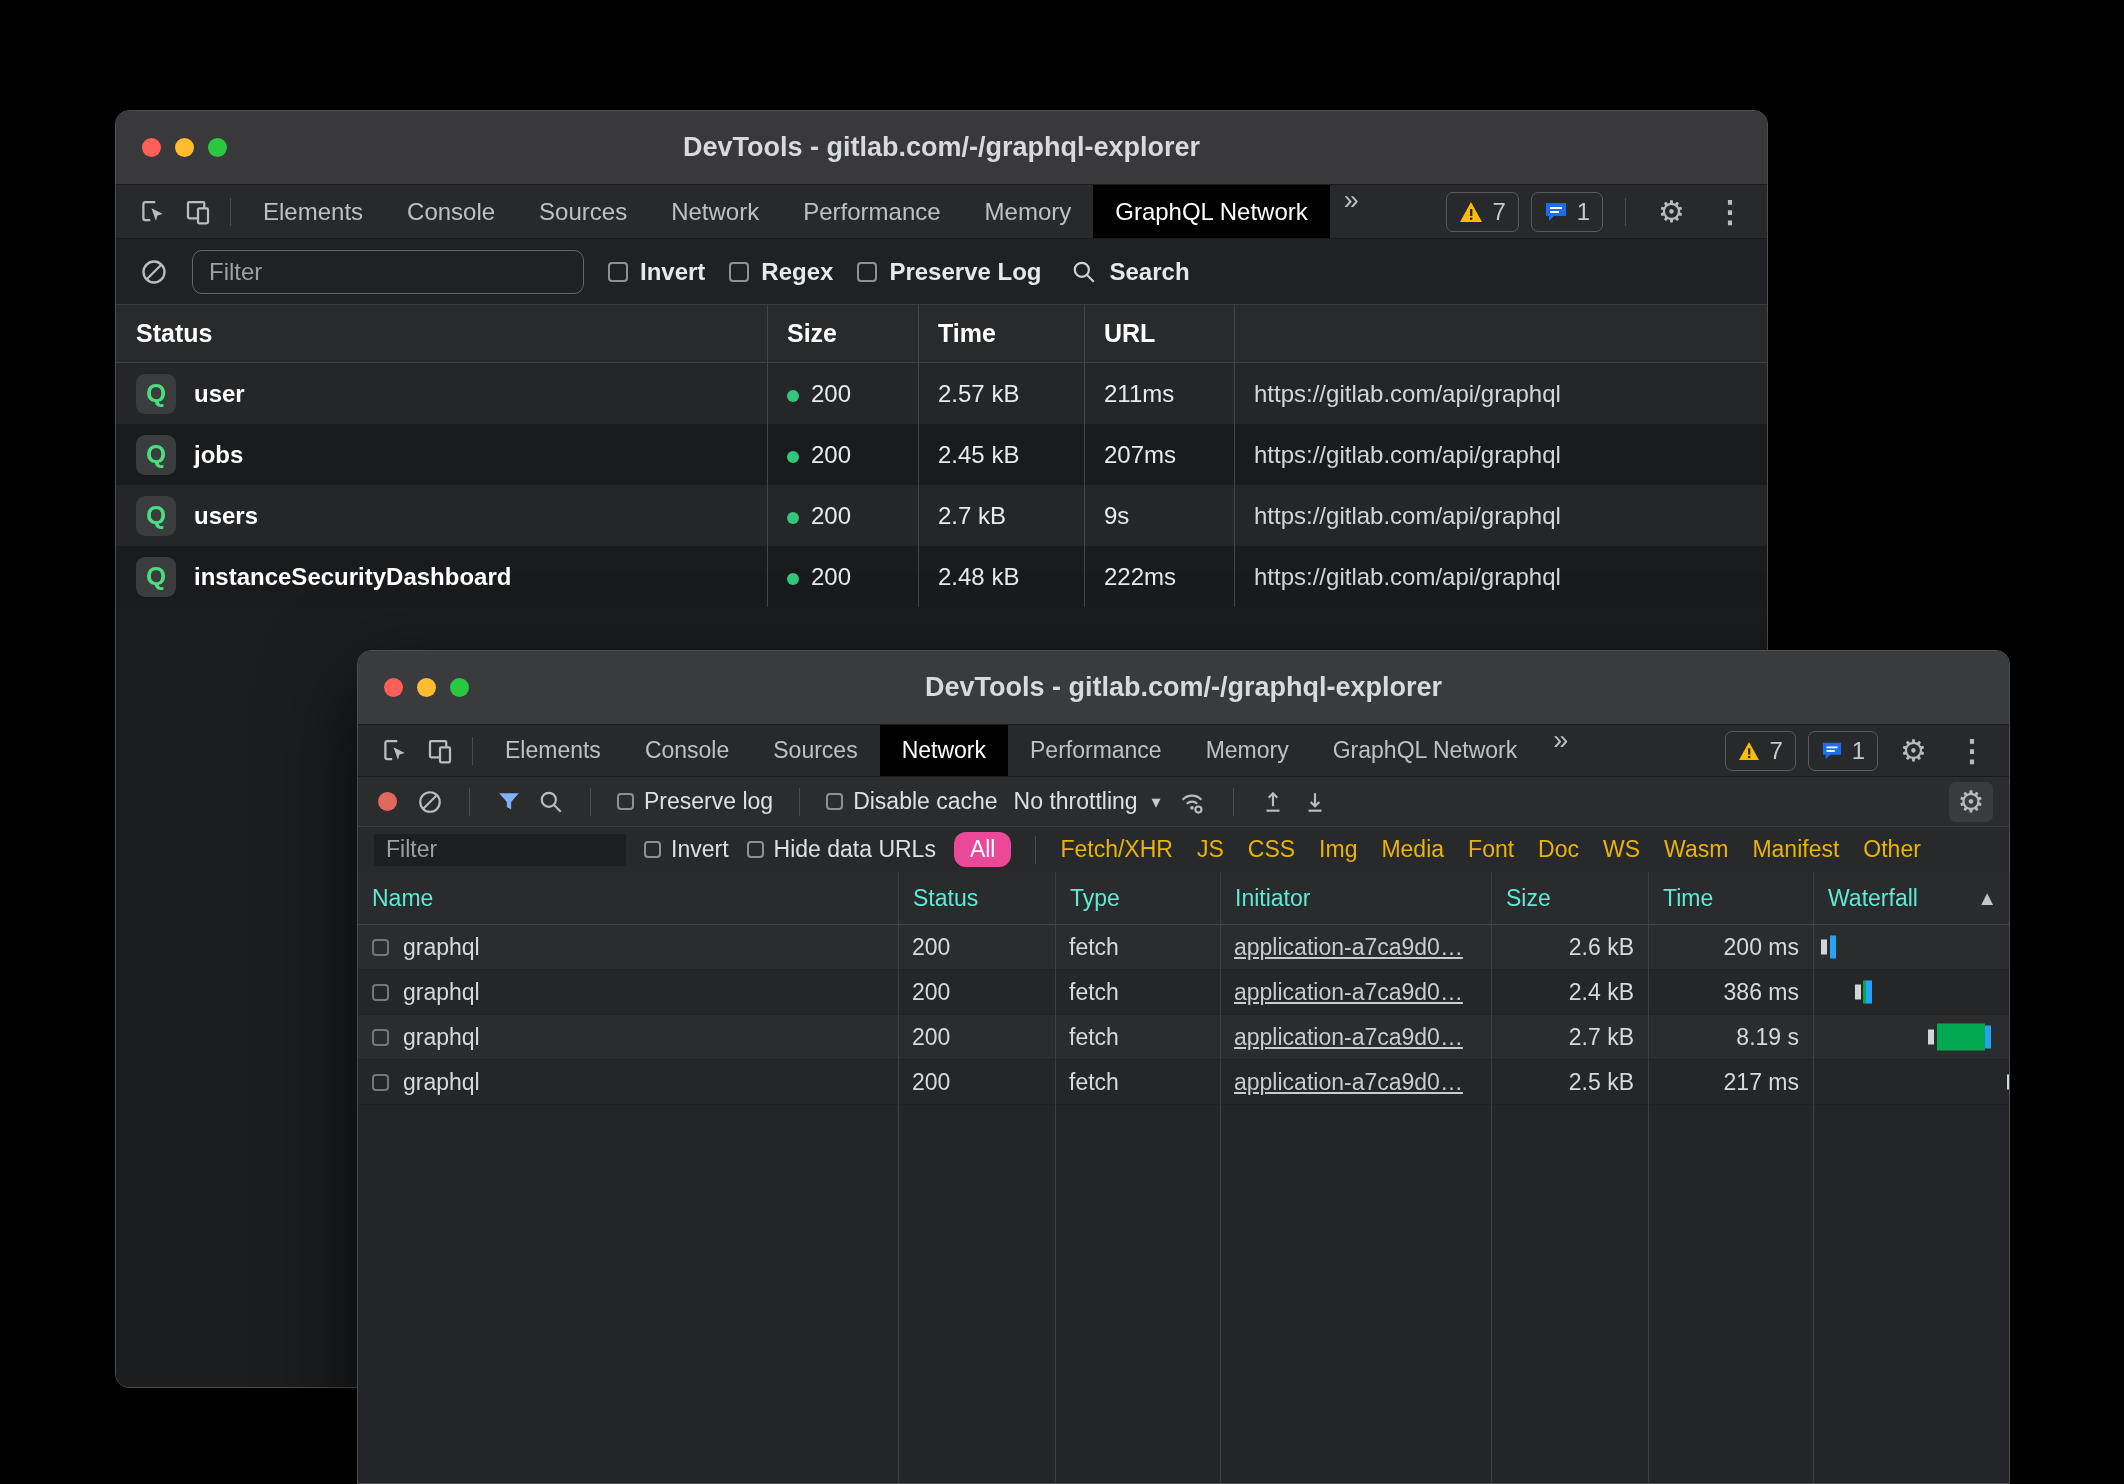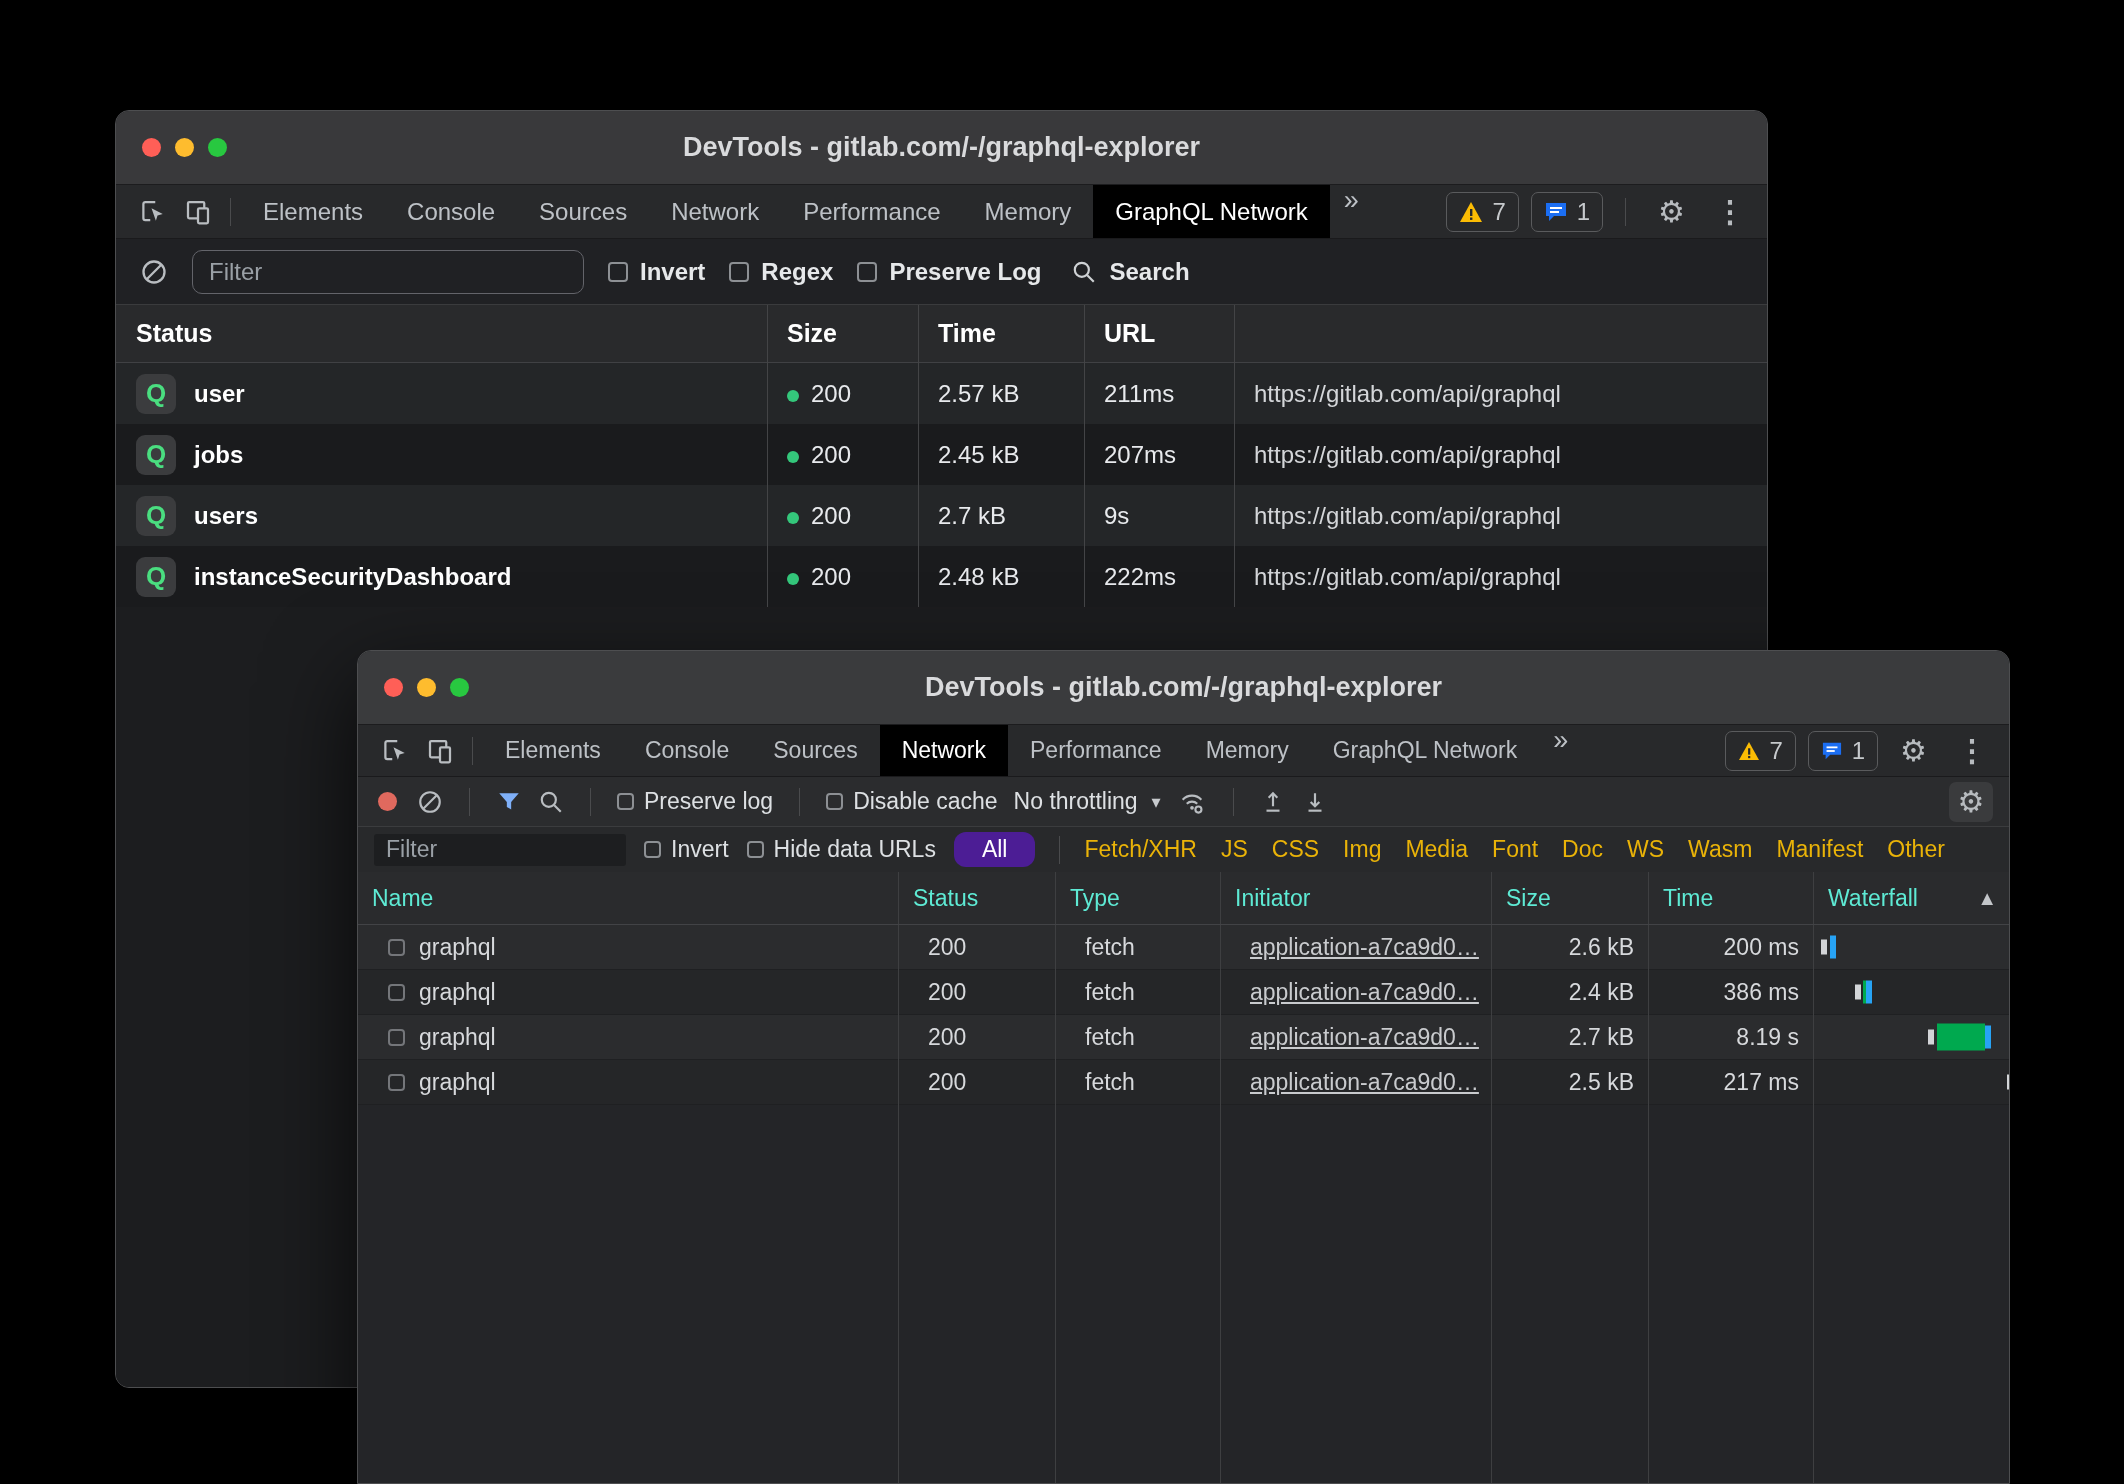--- a/index.html
+++ b/index.html
@@ -83,42 +83,42 @@
     display:flex; align-items:center; justify-content:center; }
 
   .nfilter { height:45px; background:#28292b; display:flex; align-items:center;
     padding:0 16px; gap:18px; flex:0 0 auto; }
   .nfilter-input { width:252px; height:32px; background:#1d1e20; border:none; border-radius:3px;
     color:#dde0e3; font-size:23px; padding:0 12px; font-family:"Liberation Sans", sans-serif; }
   .nfilter-input::placeholder { color:#9aa0a6; }
   .nf-item { display:flex; align-items:center; gap:10px; color:#dde0e3; font-size:23px;
     white-space:nowrap; }
   .chip { color:#eab308; font-size:23px; white-space:nowrap; }
-  .chip.sel { background:#4c1d95; color:#fff; border-radius:12px; padding:4px 28px; }
+  .chip.sel { background:#ec4899; color:#fff; border-radius:12px; padding:4px 16px; }
   .chips { display:flex; align-items:center; gap:24px; }
 
   .ncheckrow { height:45px; background:#28292b; display:flex; align-items:center;
     padding:0 18px; gap:28px; border-bottom:1px solid #3a3b3d; flex:0 0 auto; }
 
   .nt-header { display:grid;
     grid-template-columns:540px 157px 165px 271px 157px 165px 1fr;
     height:53px; background:#2a2b2d; align-items:center;
     border-bottom:1px solid #424346; position:relative; flex:0 0 auto; }
   .nt-header > div { color:#5eead4; font-size:23px; padding-left:14px; }
   .sort-arrow { position:absolute; right:12px; top:50%; transform:translateY(-50%);
     color:#c3c6c9; font-size:20px; }
 
   .nt-body { position:relative; flex:1; background:#242528; }
   .nt-colsep { position:absolute; top:0; bottom:0; width:1px; background:#3e3f41; z-index:4; }
   .nt-row { display:grid; grid-template-columns:540px 157px 165px 271px 157px 165px 1fr;
     height:45px; align-items:center; font-size:23px; color:#d7d9dc;
     border-bottom:1px solid #1f2022; }
   .nt-row.odd { background:#2b2c2e; }
   .nt-row.even { background:#252628; }
-  .nt-cell { padding-left:30px; overflow:hidden; white-space:nowrap; }
+  .nt-cell { padding-left:14px; overflow:hidden; white-space:nowrap; }
   .nt-name { display:flex; align-items:center; gap:14px; }
   .nt-right { text-align:right; padding-right:14px; padding-left:0; }
   .nt-link { text-decoration:underline; color:#c9cbce; }
   .wf-cell { position:relative; height:100%; }
   .wf-tick { position:absolute; top:50%; transform:translateY(-50%);
     width:6px; height:15px; background:#d3d5d8; }
   .wf-bar { position:absolute; top:50%; transform:translateY(-50%); }
 </style>
 </head>
 <body>

